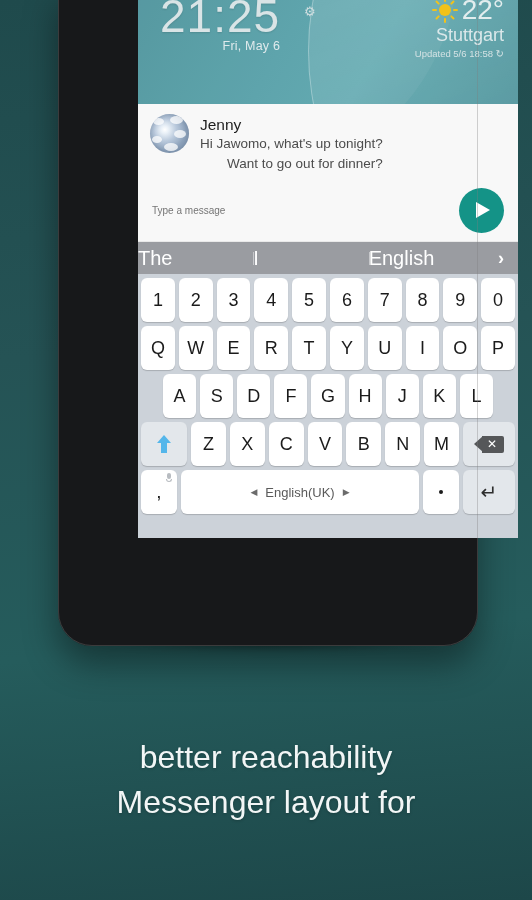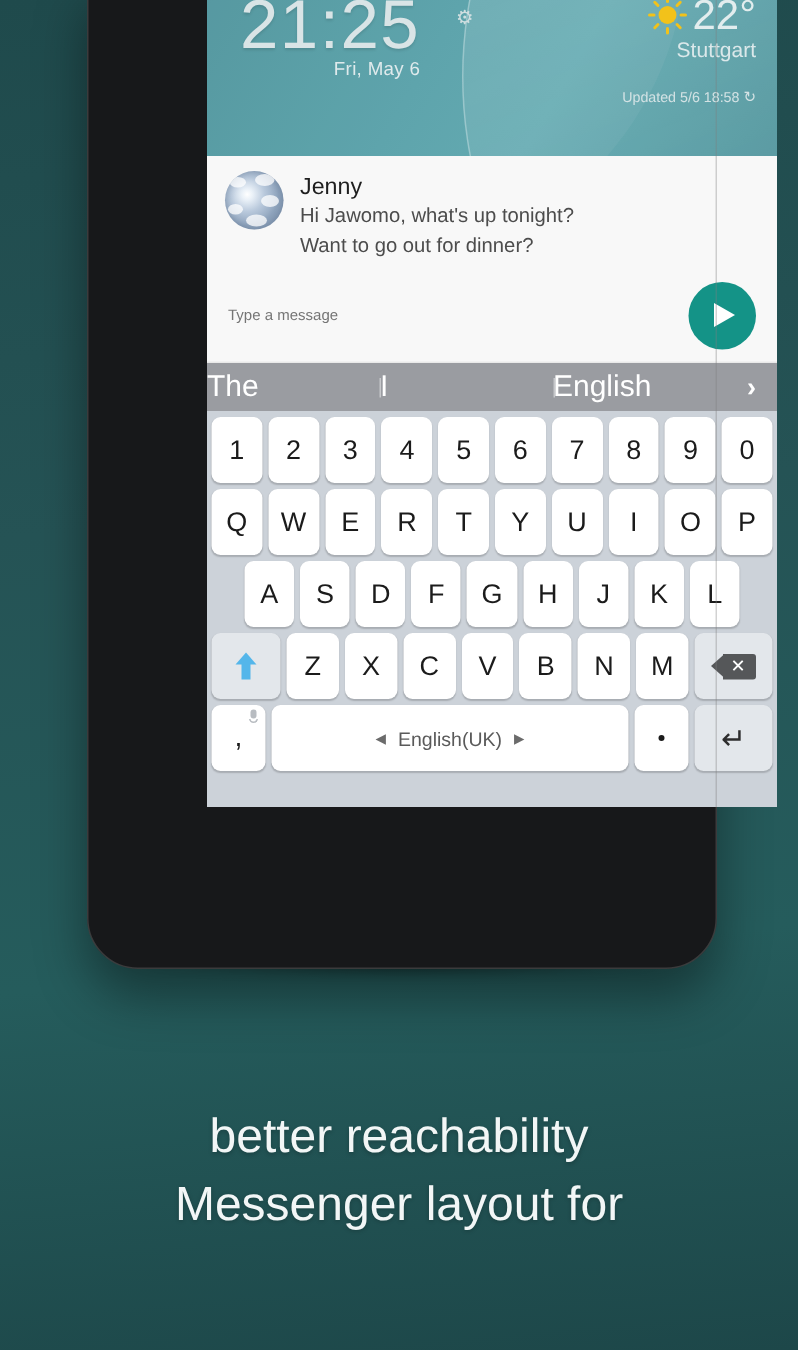--- a/index.html
+++ b/index.html
@@ -80,43 +80,43 @@
   #sun-icon { width: 26px; height: 26px; position: relative; }
   #sun-icon .core {
     position:absolute; left:7px; top:7px; width:12px; height:12px;
     border-radius:50%; background:#f2c21a;
   }
   #sun-icon .ray {
     position:absolute; left:12px; top:0; width:2px; height:5px;
     background:#f2c21a; transform-origin: 1px 13px; border-radius:1px;
   }
   #weather-temp { font-size: 28px; font-weight: 300; color: #e2edee; line-height: 1; }
-  #weather-city { font-size: 14px; color: #dbe8ea; margin-top: 1px; }
-  #weather-updated { font-size: 9.5px; color: #d3e2e4; margin-top: 18px; }
+  #weather-city { font-size: 18px; color: #dbe8ea; margin-top: 1px; }
+  #weather-updated { font-size: 9.5px; color: #d3e2e4; margin-top: 2px; }
   #refresh-glyph { font-size: 10px; }
 
   
   #message-pane {
     height: 138px; background: #f8f8f8; position: relative;
     border-bottom: 1px solid #e9e9e9;
   }
   #msg-row { display: flex; padding: 10px 12px 0 12px; gap: 11px; }
   #avatar {
     width: 39px; height: 39px; border-radius: 50%; flex: 0 0 39px;
     background:
       radial-gradient(circle at 38% 40%, #ffffff 0%, #eaf1f8 11%, #b9c9dc 34%, #8fa4bd 62%, #7e93ad 100%);
     position: relative; overflow: hidden;
     box-shadow: inset 0 0 6px rgba(60,80,110,0.35);
   }
   #avatar .cloud {
     position:absolute; border-radius:50%; background: rgba(255,255,255,0.75);
   }
   #msg-text { padding-top: 1px; }
   #msg-sender { font-size: 15.5px; color: #1e1e1e; line-height: 1.25; }
-  #msg-line1, #msg-line2 { font-size: 13.5px; color: #4c4c4c; line-height: 1.45; }
+  #msg-line1, #msg-line2 { font-size: 13.5px; color: #4c4c4c; line-height: 1.45; text-align: right; }
 
   #compose-row {
     position: absolute; left: 0; right: 0; bottom: 0; height: 62px;
     display: flex; align-items: center; padding: 0 14px;
   }
   #compose-input {
     flex: 1; font-size: 10px; color: #b6b6b6; background: transparent;
     border: none; outline: none; font-family: "Liberation Sans", sans-serif;
   }
   #send-button {

